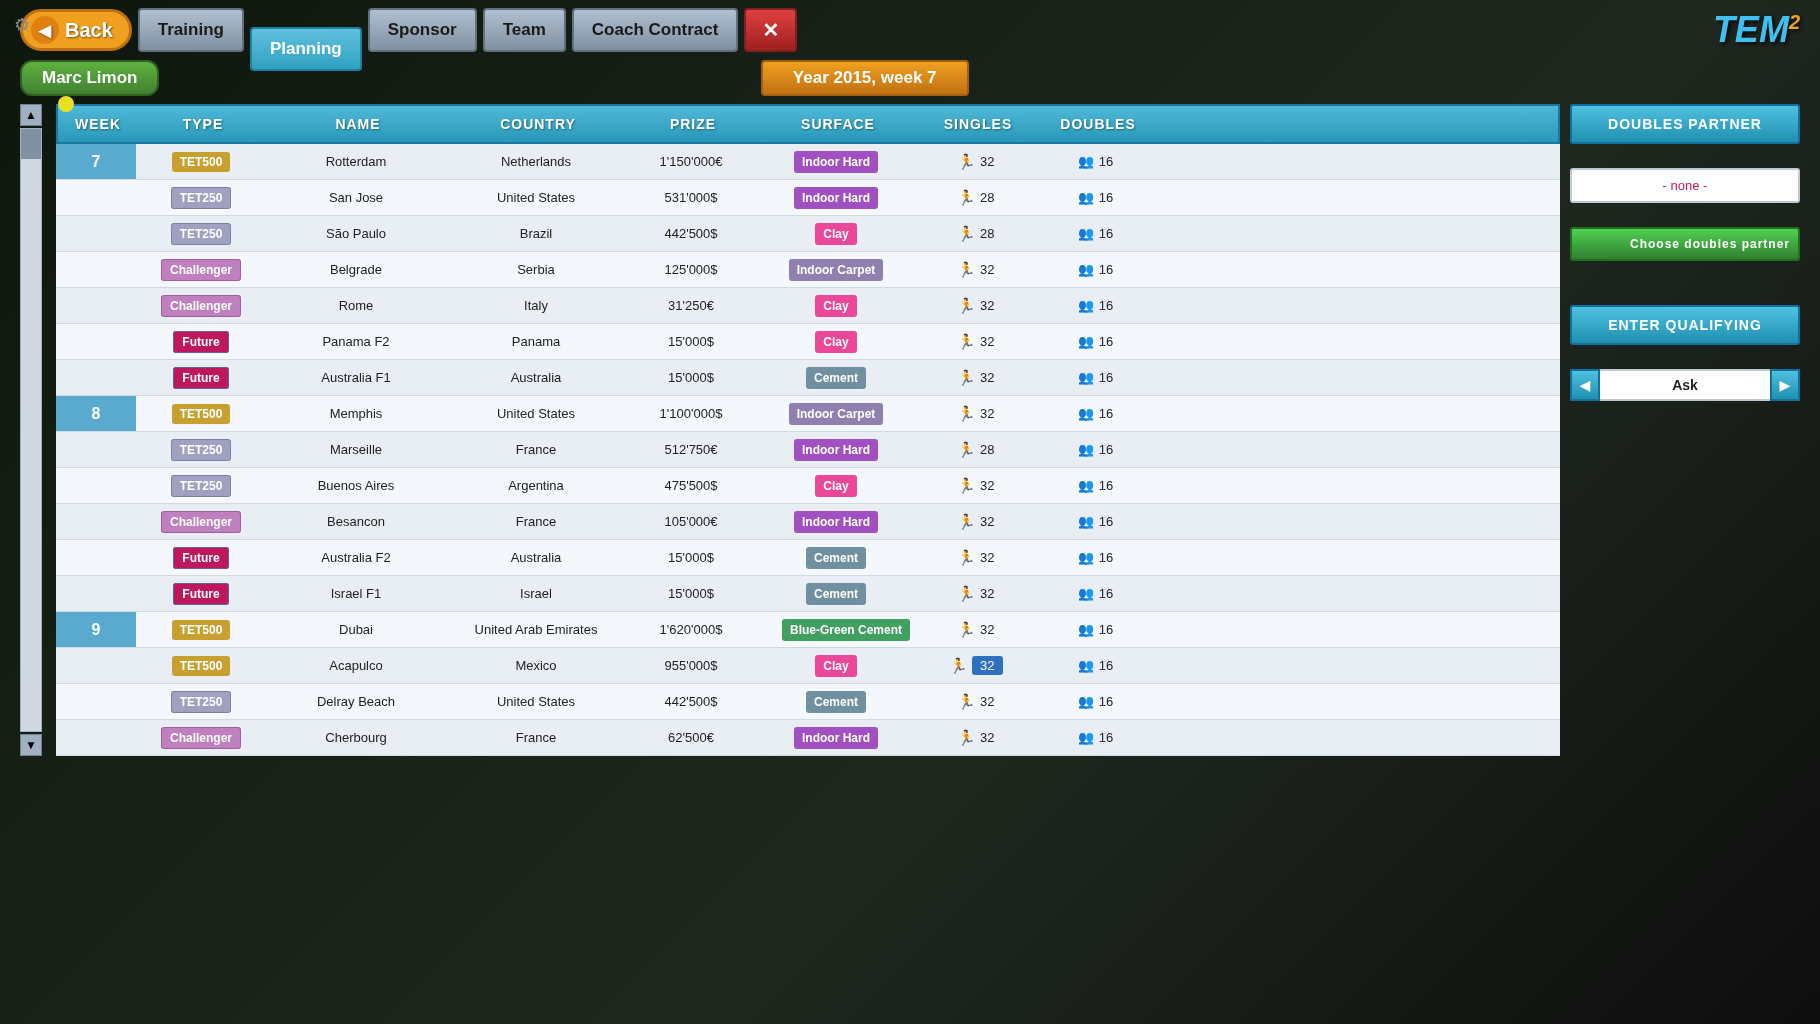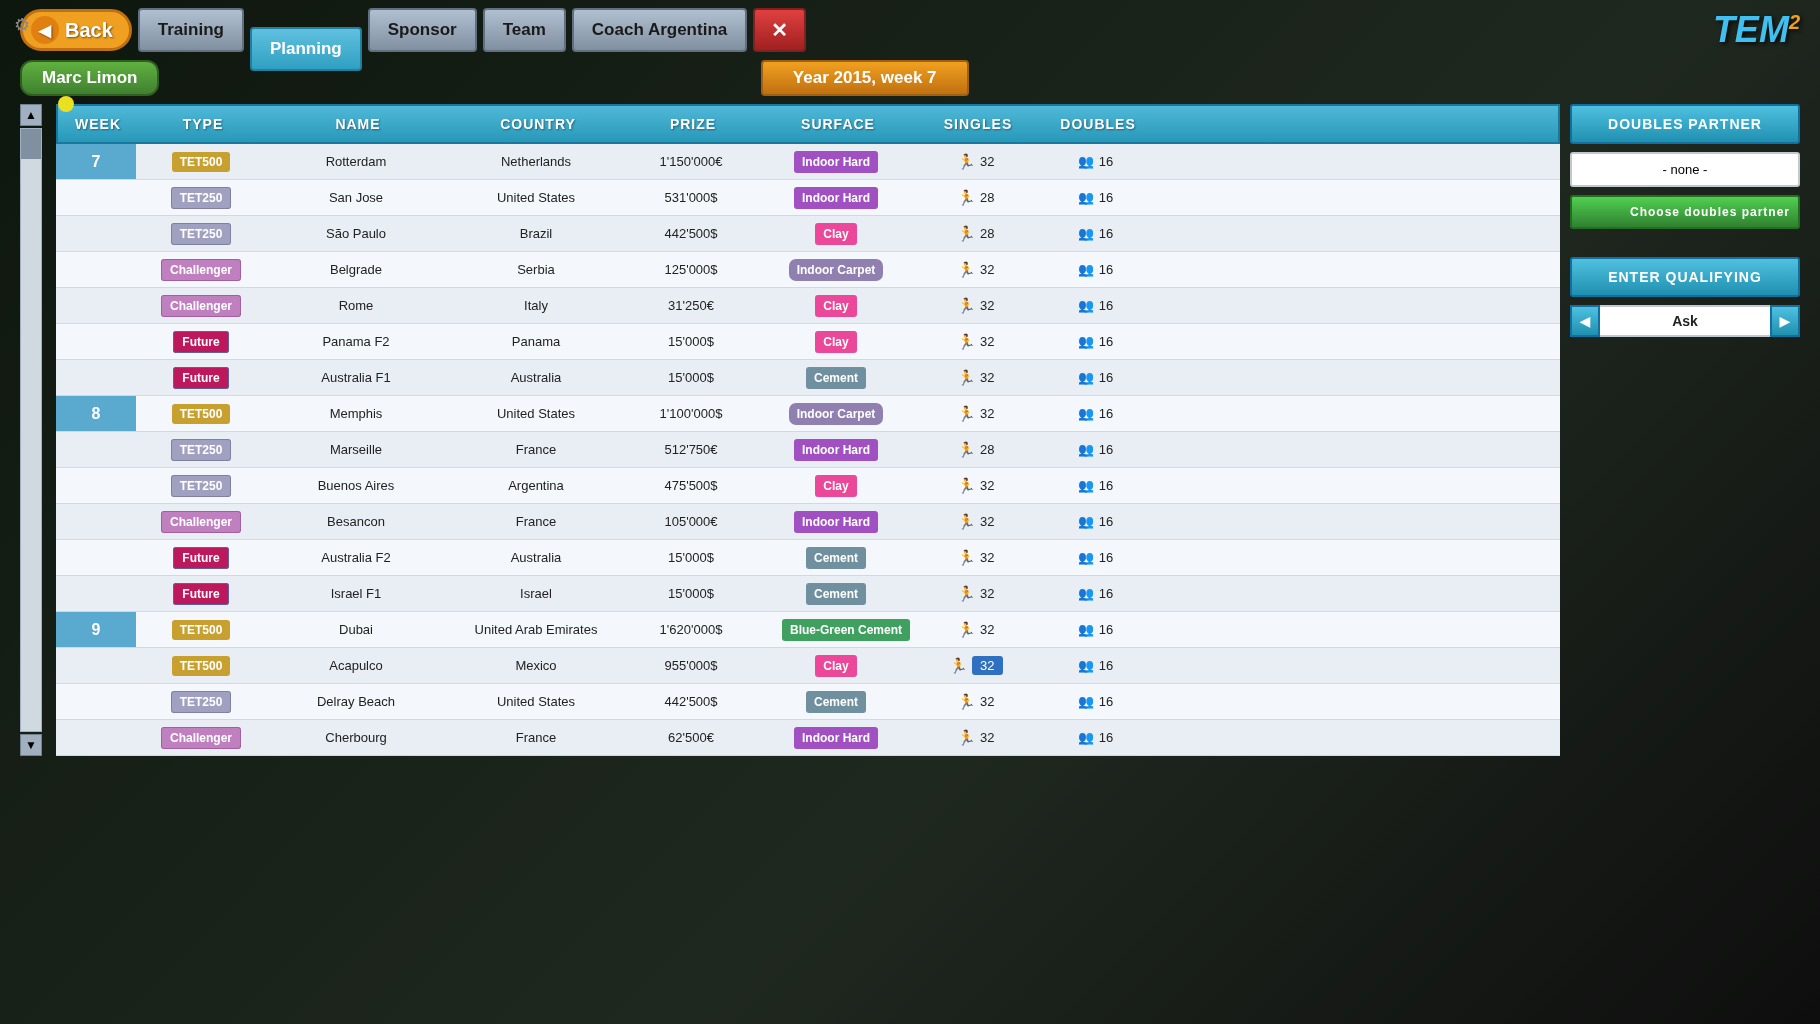--- a/index.html
+++ b/index.html
@@ -230,57 +230,57 @@
       text-align: center;
       font-size: 12px;
       font-weight: bold;
       color: white;
       padding: 4px 8px;
       border-radius: 3px;
       margin: 0 4px;
     }
     .surf-indoor-hard { background: #a050c0; }
     .surf-clay { background: #ec4899; }
-    .surf-indoor-carpet { background: #9080b0; border-radius: 7px; }
+    .surf-indoor-carpet { background: #9080b0; }
     .surf-cement { background: #7090a0; }
     .surf-blue-green-cement { background: #40a060; margin-left: 24px; }
     .singles-cell, .doubles-cell {
       display: flex;
       align-items: center;
       justify-content: center;
       gap: 4px;
       font-size: 13px;
       color: #222;
     }
     
     .side-panel {
       width: 230px;
       display: flex;
       flex-direction: column;
-      gap: 8px;
+      gap: 24px;
     }
     .side-btn {
       background: linear-gradient(180deg, #50c0e0 0%, #2090b0 100%);
       border: 2px solid #1070a0;
       border-radius: 3px;
       padding: 10px;
       font-size: 14px;
       font-weight: bold;
       color: white;
       text-align: center;
       cursor: pointer;
       letter-spacing: 1px;
     }
     .side-none {
       background: white;
       border: 2px solid #c0c8d0;
       border-radius: 3px;
       padding: 8px;
       font-size: 13px;
-      color: #000000;
+      color: #be185d;
       text-align: center;
     }
     .side-choose {
       background: linear-gradient(180deg, #50d050 0%, #308030 100%);
       border: 2px solid #207020;
       border-radius: 3px;
       padding: 8px;
       font-size: 12px;
       font-weight: bold;
       color: white;
@@ -345,21 +345,21 @@
 
   <div class="header">
     <button class="back-btn">
       <div class="back-arrow">◀</div>
       <span>Back</span>
     </button>
     <button class="nav-btn">Training</button>
     <button class="nav-btn active">Planning</button>
     <button class="nav-btn">Sponsor</button>
     <button class="nav-btn">Team</button>
-    <button class="nav-btn">Coach Argentina</button>
+    <button class="nav-btn">Coach Contract</button>
     <button class="close-btn">✕</button>
     <div class="logo">TEM<sup>2</sup></div>
   </div>
 
   <div class="sub-header">
     <div class="player-tag">Marc Limon</div>
     <div class="year-tag">Year 2015, week 7</div>
     <div style="width:230px;"></div>
   </div>
 

